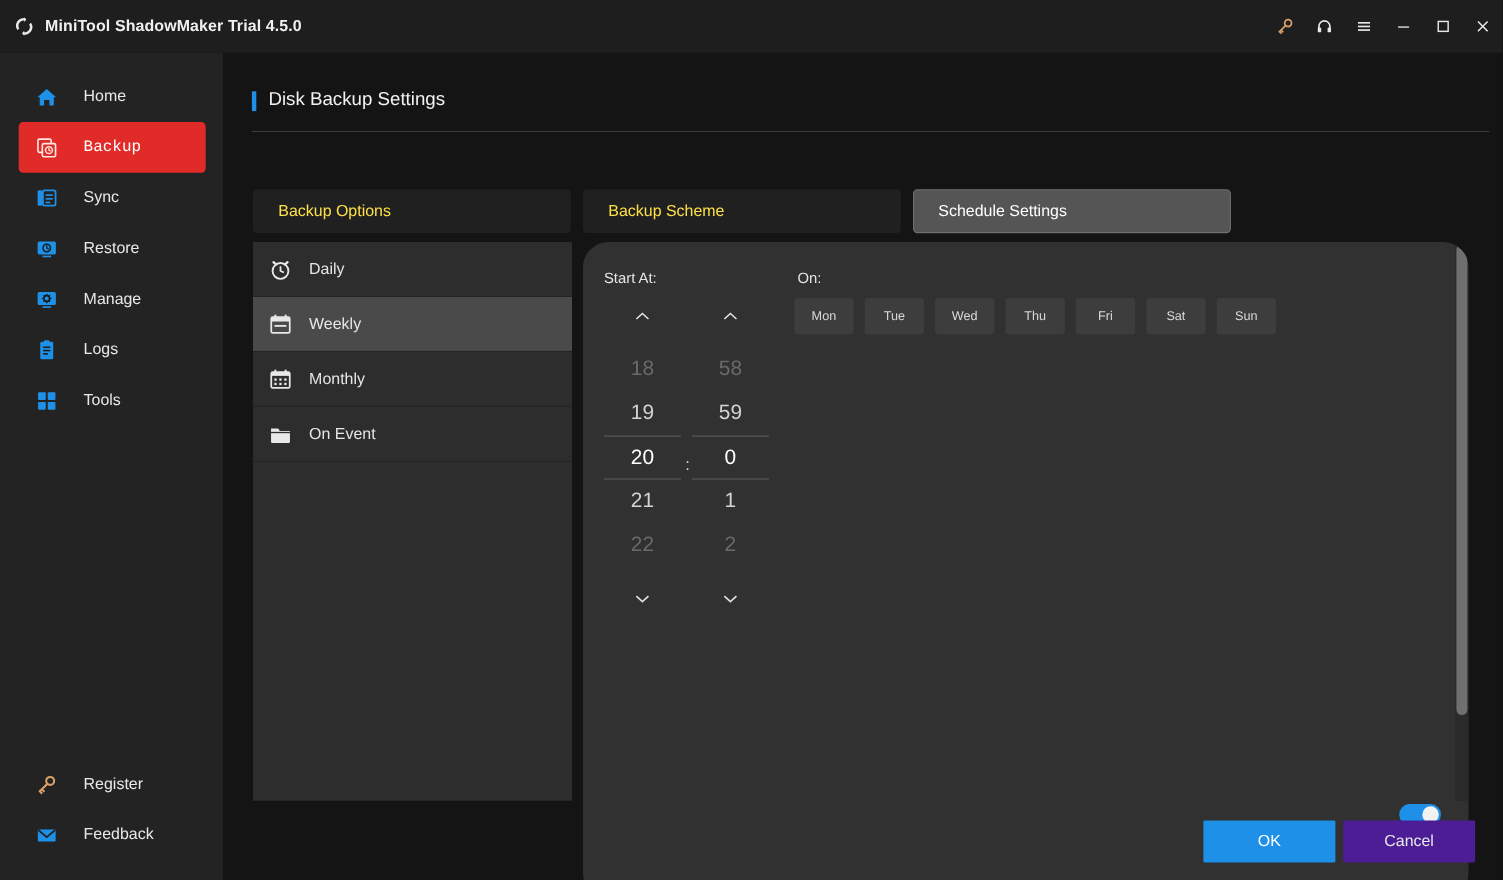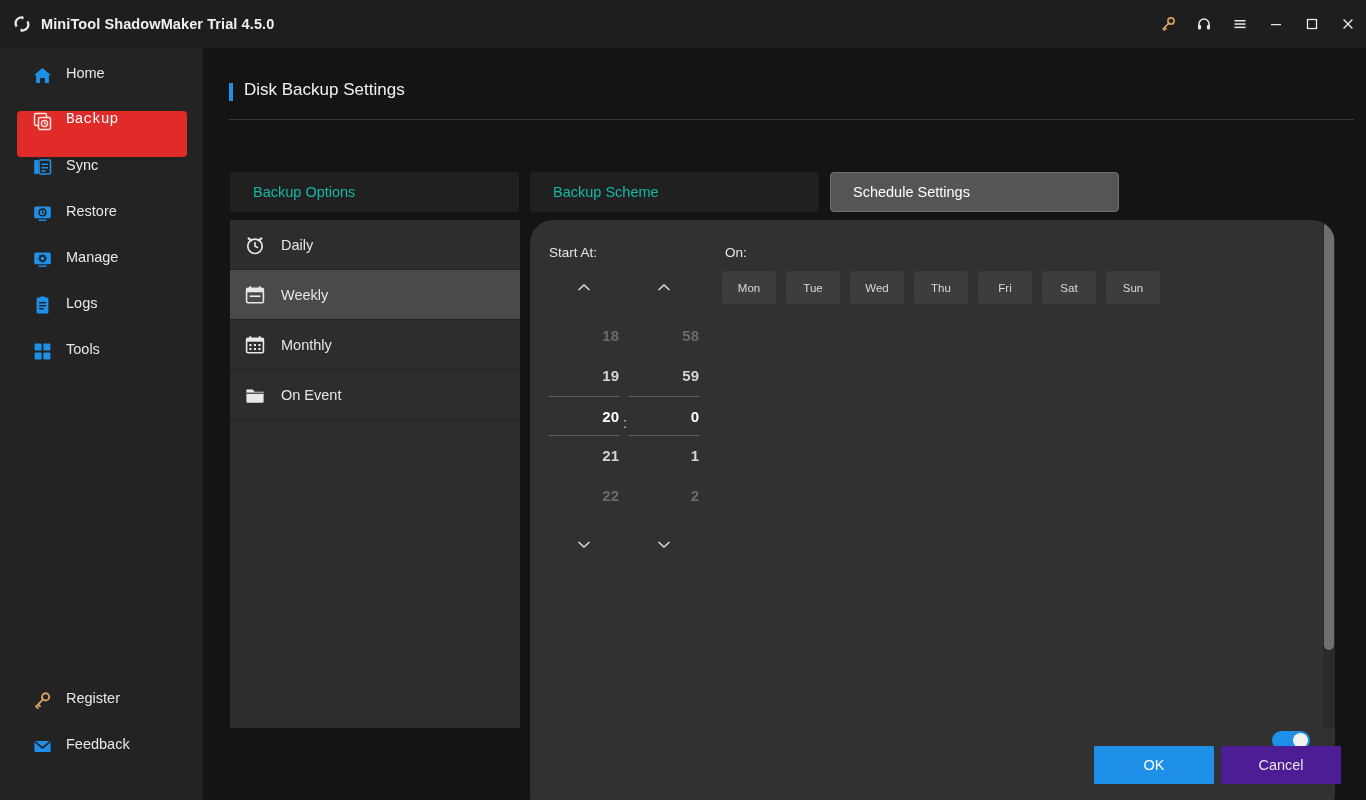--- a/index.html
+++ b/index.html
@@ -42,21 +42,21 @@
 
   
   .sidebar {
     position: absolute; top: 48px; left: 0;
     width: 203px; height: 752px;
     background: #232323;
   }
   .nav-list { padding-top: 17px; }
   .nav-item {
     height: 46px; margin: 0 16px 0 17px;
-    display: flex; align-items: flex-start; gap: 13px;
+    display: flex; align-items: center; gap: 23px;
     padding-left: 15px; border-radius: 4px;
     cursor: pointer;
   }
   .nav-item.active, .nav-item.active:hover { background: #e02b28; }
   .nav-icon { width: 21px; height: 21px; display: flex; align-items: center; justify-content: center; flex: none; }
   .nav-icon svg { display: block; }
   .nav-label { color: #e8e8e8; font-size: 14.5px; }
   .nav-item.active .nav-label { color: #ffffff; font-family: Liberation Mono, monospace; }
 
   .sidebar-bottom { position: absolute; bottom: 18px; left: 0; width: 203px; }
@@ -83,21 +83,21 @@
   
   .tabs {
     position: absolute; top: 124px; left: 27px;
     display: flex; gap: 11px;
   }
   .tab {
     width: 289px; height: 40px;
     background: #202020; border-radius: 4px;
     display: flex; align-items: center;
     padding-left: 22px;
-    color: #14b8a6; font-size: 14.5px;
+    color: #fde047; font-size: 14.5px;
     cursor: pointer;
     border: 1px solid transparent;
   }
   .tab.active, .tab.active:hover {
     background: #555555; border: 1px solid #6e6e6e; color: #ffffff;
   }
 
   
   .panel-row {
     position: absolute; top: 172px; left: 27px;
@@ -142,22 +142,22 @@
     width: 80px; display: flex; flex-direction: column; align-items: center;
   }
   .tp-arrow {
     height: 32px; width: 80px;
     display: flex; align-items: center; justify-content: center;
     cursor: pointer;
   }
   .tp-arrow svg { display: block; }
   .tp-vals { display: flex; flex-direction: column; align-items: center; width: 80px; }
   .tp-val {
-    height: 40px; width: 70px; line-height: 40px; text-align: right;
-    font-size: 15px; color: #d4d4d4; cursor: pointer; font-weight: bold;
+    height: 40px; width: 70px; line-height: 40px; text-align: center;
+    font-size: 19px; color: #d4d4d4; cursor: pointer;
   }
   .tp-val.dim { color: #6a6a6a; }
   .tp-val.sel {
     color: #ffffff;
     border-top: 1px solid #5c5c5c;
     border-bottom: 1px solid #5c5c5c;
   }
   .tp-gap { height: 12px; }
   .tp-colon {
     position: absolute; left: 76px; top: 142px;

